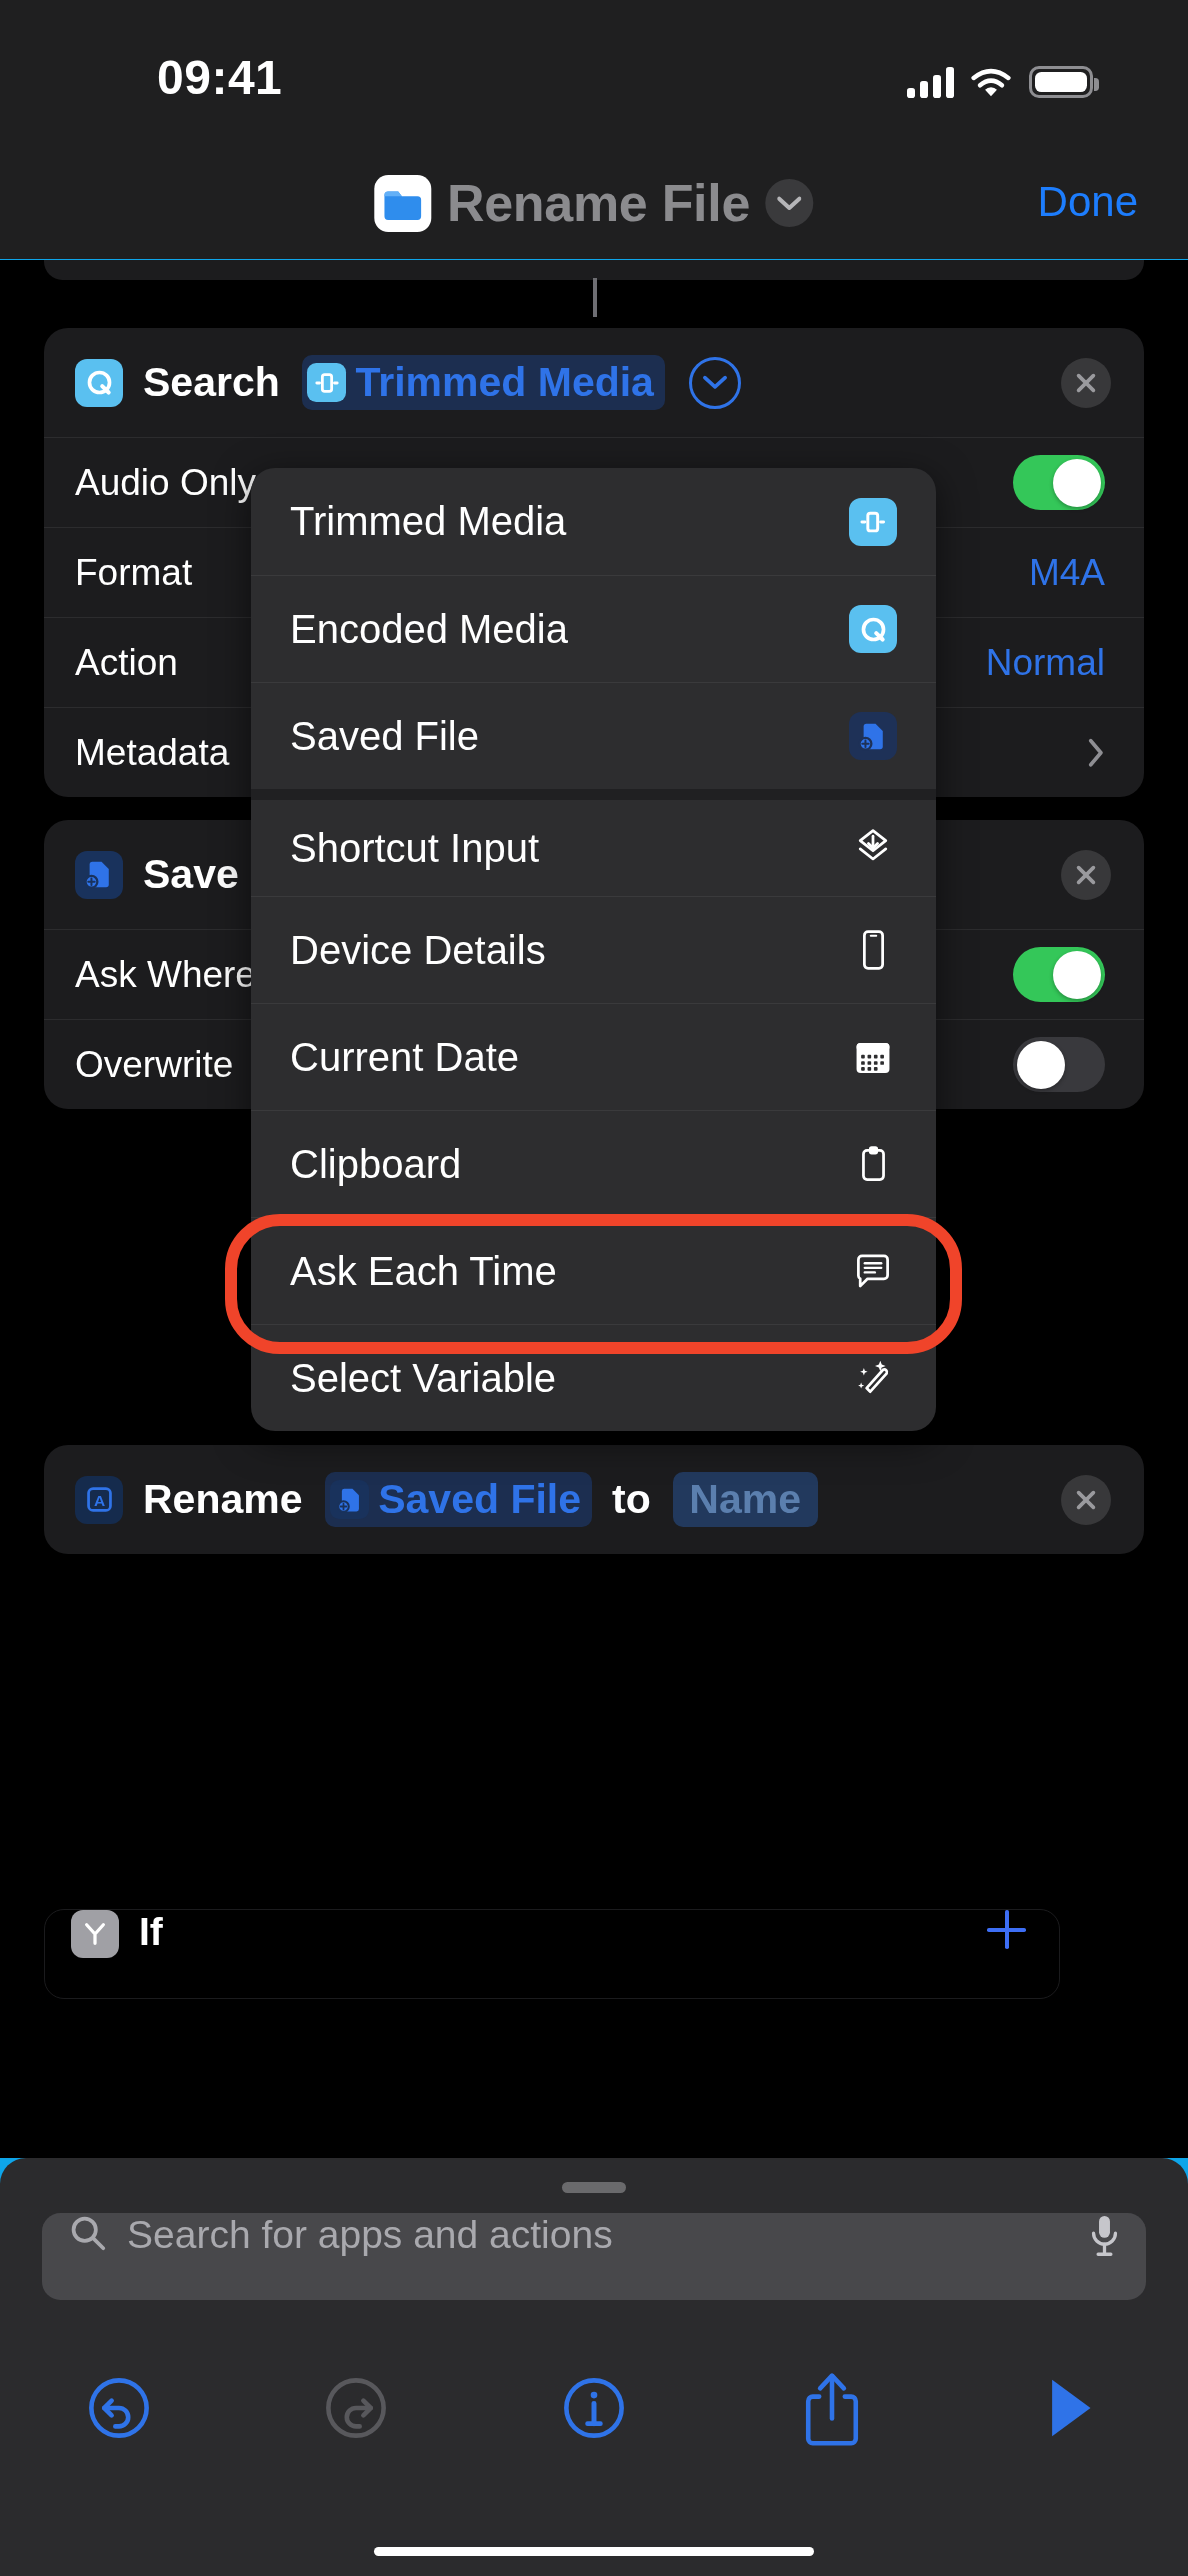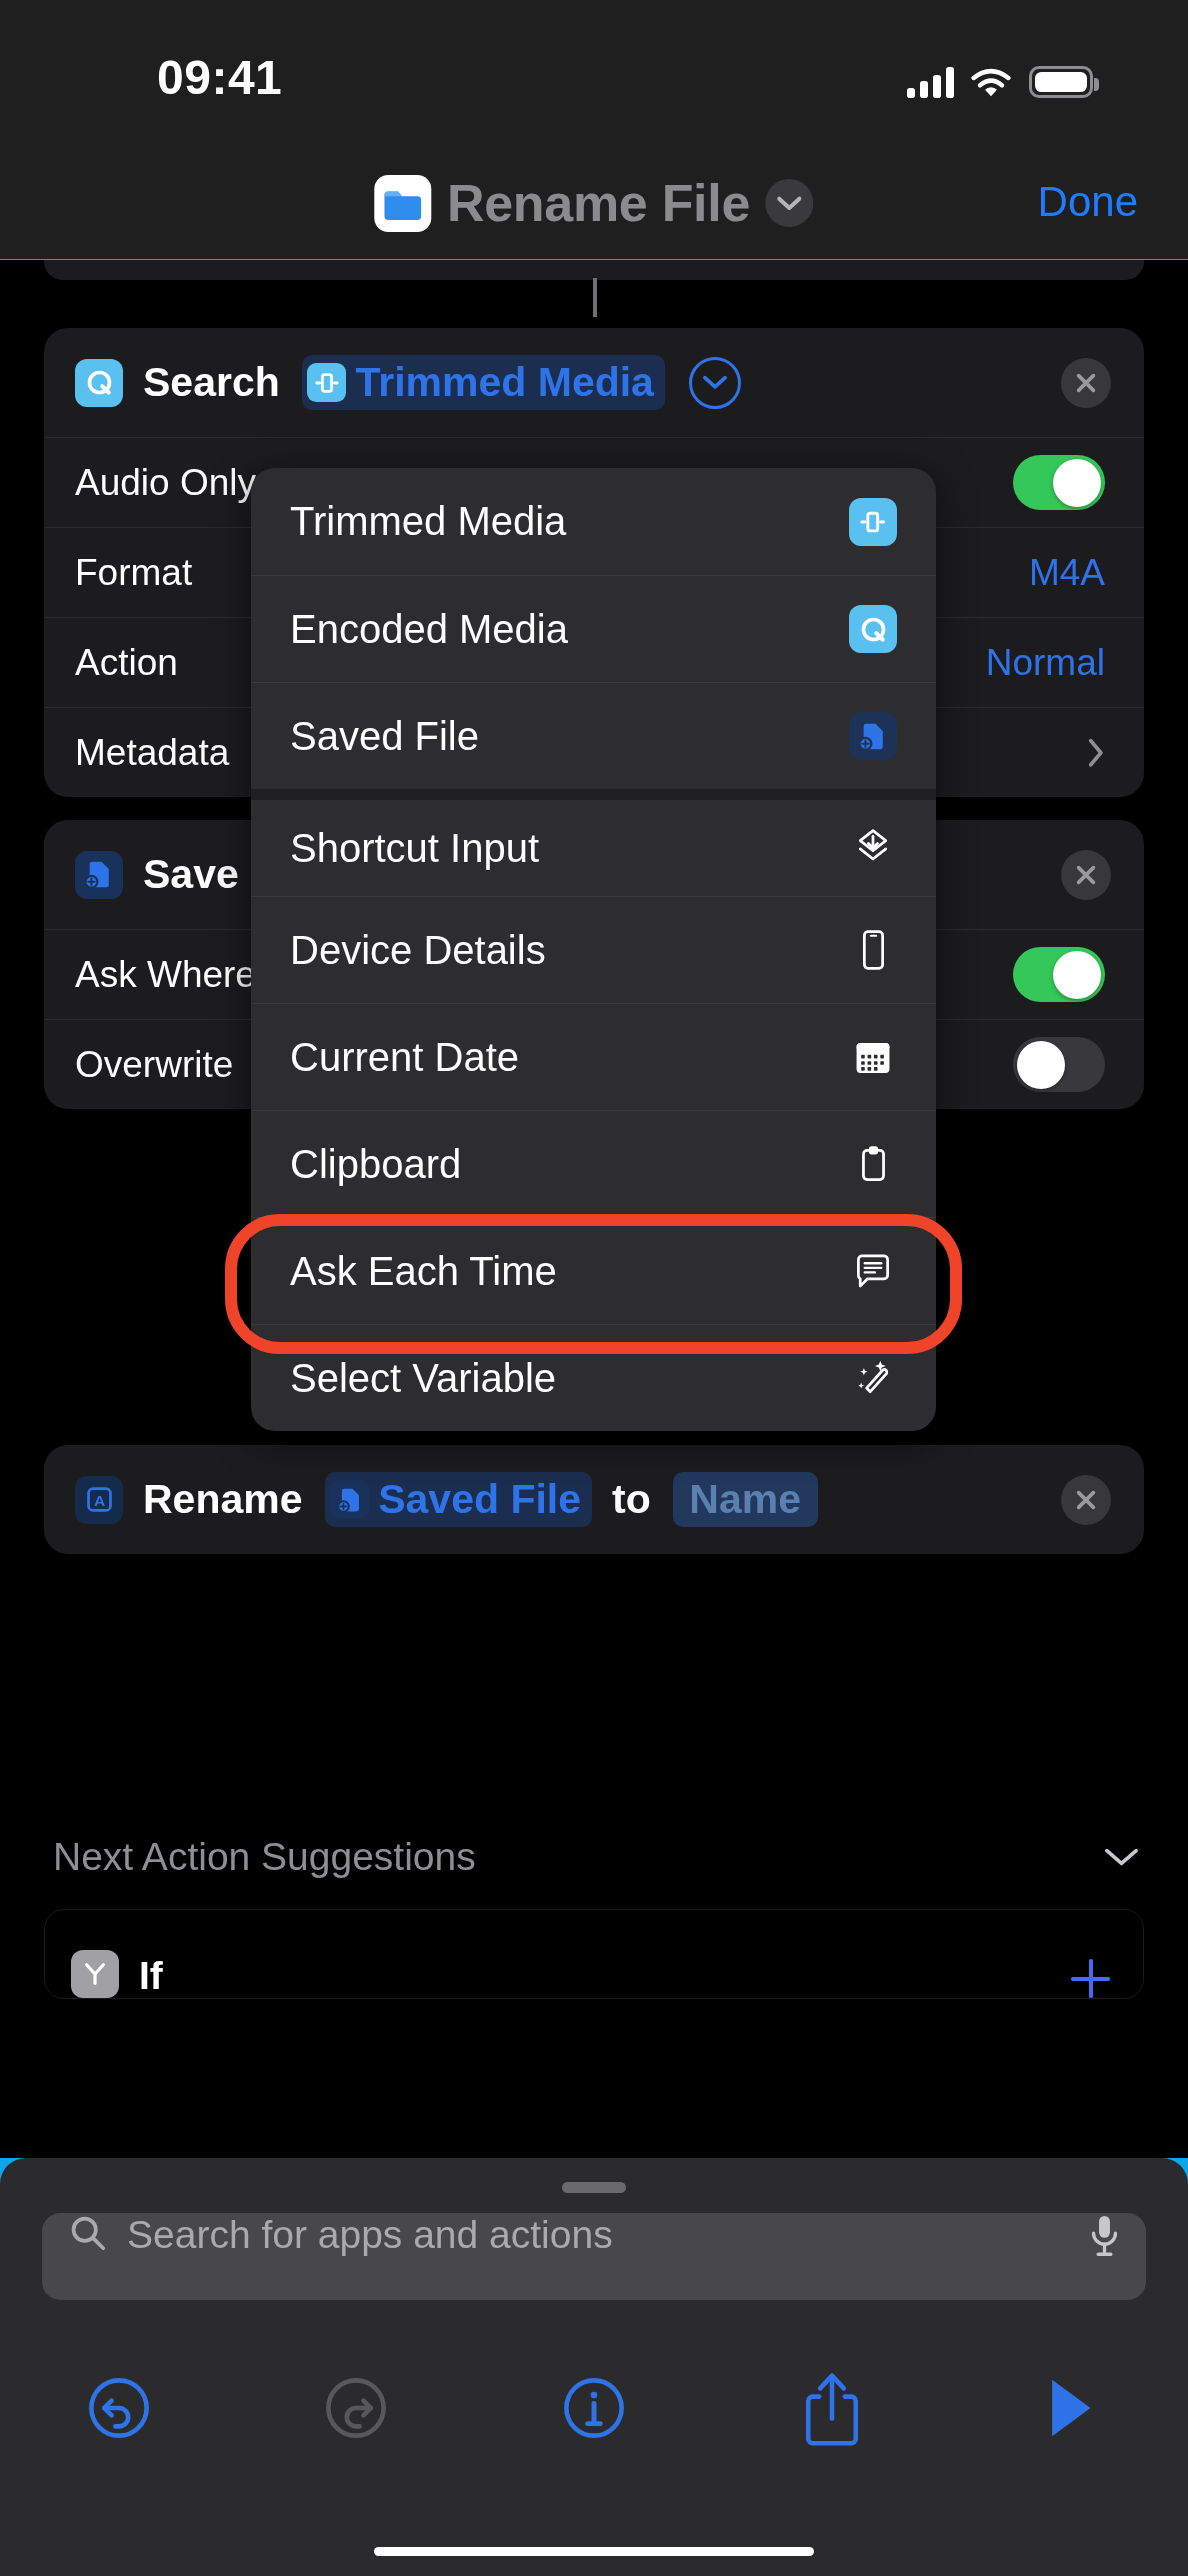--- a/index.html
+++ b/index.html
@@ -114,23 +114,23 @@
 
   
   .nas-head {
     position: absolute; left: 53px; top: 1575px; width: 1087px;
     display: flex; align-items: center;
   }
   .nas-title { font-size: 39px; color: #8e8e93; }
   .nas-chev { margin-left: auto; width: 37px; height: 22px; }
 
   .sug {
-    position: absolute; left: 44px; width: 1100px; height: 90px;
+    position: absolute; left: 44px; width: 1016px; height: 90px;
     border: 1.8px solid #1b1b1d; border-radius: 20px; background:#000;
-    display: flex; align-items: flex-end; padding: 0 33px 0 26px;
+    display: flex; align-items: flex-start; padding: 0 33px 0 26px;
   }
   .sug-icon { width: 48px; height: 48px; border-radius: 12px; display:flex; align-items:center; justify-content:center; }
   .sug-label { font-size: 39px; font-weight: bold; color: #fff; margin-left: 20px; }
   .sug-plus { margin-left: auto; width: 39px; height: 39px; position: relative; }
   .sug-plus::before, .sug-plus::after {
     content:""; position:absolute; background:#3d6ef5; border-radius:1.8px;
   }
   .sug-plus::before { left:0; right:0; top:17.5px; height:4.6px; }
   .sug-plus::after { top:0; bottom:0; left:17.5px; width:4.6px; }
 
@@ -354,28 +354,20 @@
           <span class="token-text placeholder">Name</span>
         </span>
         <span class="act-close">
           <svg width="24" height="24" viewBox="0 0 26 26">
               <path d="M5 5l16 16M21 5L5 21" stroke="#9a9a9e" stroke-width="4" stroke-linecap="round"></path>
             </svg>
         </span>
       </div>
     </div>
 
-    <div class="nas-head">
-      <span class="nas-title">Next Action Suggestions</span>
-      <span class="nas-chev">
-        <svg width="37" height="22" viewBox="0 0 40 24">
-            <path d="M4 5l16 14L36 5" fill="none" stroke="#c8c8cc" stroke-width="4" stroke-linecap="round" stroke-linejoin="round"></path>
-          </svg>
-      </span>
-    </div>
 
     <div class="sug" style="top:1649px;">
       <span class="sug-icon" style="background:#a0a0a5;">
         <svg width="26" height="28" viewBox="0 0 28 30">
             <path d="M5 5l9 10M23 5l-9 10M14 15v10" fill="none" stroke="#fff" stroke-width="3.5" stroke-linecap="round"></path>
           </svg>
       </span>
       <span class="sug-label">If</span>
       <span class="sug-plus"></span>
     </div>

